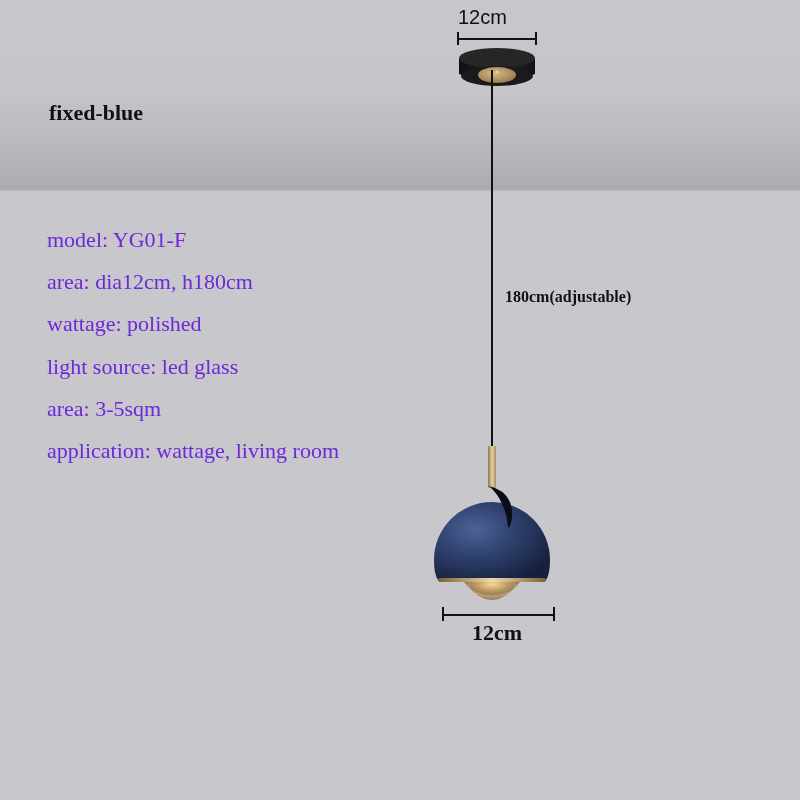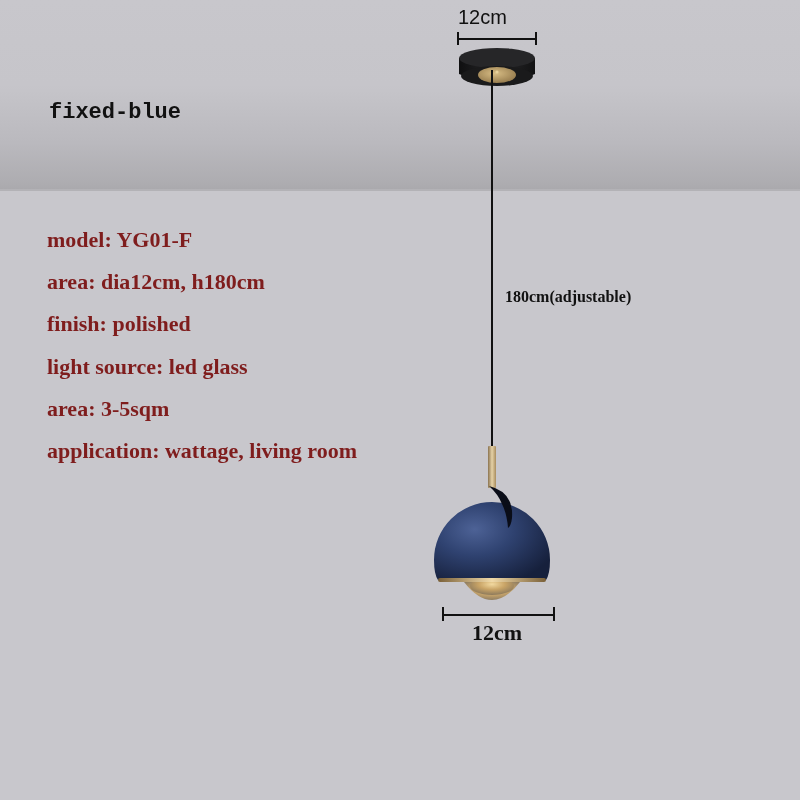--- a/index.html
+++ b/index.html
@@ -1,22 +1,22 @@
 <!DOCTYPE html>
 <html><head>
   <meta charset="utf-8">
   <style>
     html, body { margin: 0; padding: 0; }
     body { width: 800px; height: 800px; overflow: hidden; background: #c8c7cc; position: relative; font-family: "Liberation Serif", serif; }
     .ceiling { position: absolute; left: 0; top: 0; width: 800px; height: 190px;
       background: linear-gradient(to bottom, #c8c7cc 0%, #c6c5ca 45%, #bab9be 75%, #adacb0 97%, #a9a8ac 100%); }
     .ceiling-edge { position: absolute; left: 0; top: 189px; width: 800px; height: 2px; background: #b3b2b6; }
-    .variant-label { position: absolute; left: 49px; top: 100px; font-size: 22px; font-weight: bold; color: #111; font-family: Liberation Mono, monospace; }
+    .variant-label { position: absolute; left: 49px; top: 100px; font-size: 22px; font-weight: bold; color: #111; }
     .specs { position: absolute; left: 47px; top: 227px; margin: 0; padding: 0; list-style: none; }
-    .specs li { font-size: 22px; font-weight: bold; color: #7f1d1d; height: 42.2px; line-height: 26px; white-space: nowrap; }
+    .specs li { font-size: 22px; font-weight: normal; color: #6d28d9; height: 42.2px; line-height: 26px; white-space: nowrap; }
     .dim { position: absolute; text-align: right; }
     .dim-top-label { left: 458px; top: 6px; font-family: "Liberation Sans", sans-serif; font-size: 20px; color: #111; }
     .dim-h-label { left: 505px; top: 288px; font-size: 16px; font-weight: bold; color: #111; }
     .dim-bottom-label { left: 472px; top: 620px; font-size: 22px; font-weight: bold; color: #111; }
     .hline { position: absolute; height: 2px; background: #111; }
     .vtick { position: absolute; width: 2px; background: #111; }
     .cord { position: absolute; left: 491px; top: 70px; width: 2px; height: 376px; background: #111; }
     .canopy { position: absolute; left: 457px; top: 44px; width: 80px; height: 44px; }
     .stem { position: absolute; left: 488px; top: 446px; width: 8px; height: 42px;
       background: linear-gradient(to right, #8a7350, #e6d2a6, #a88c5e); border-radius: 1px; }
@@ -25,21 +25,21 @@
 <body>
 
 <div class="ceiling"></div>
 <div class="ceiling-edge"></div>
 
 <div class="variant-label">fixed-blue</div>
 
 <ul class="specs">
   <li>model: YG01-F</li>
   <li>area: dia12cm, h180cm</li>
-  <li>finish: polished</li>
+  <li>wattage: polished</li>
   <li>light source: led glass</li>
   <li>area: 3-5sqm</li>
   <li>application: wattage, living room</li>
 </ul>
 
 <div class="dim dim-top-label">12cm</div>
 <div>
   <div class="hline" style="left:457px; top:38px; width:80px;"></div>
   <div class="vtick" style="left:457px; top:32px; height:13px;"></div>
   <div class="vtick" style="left:535px; top:32px; height:13px;"></div>

